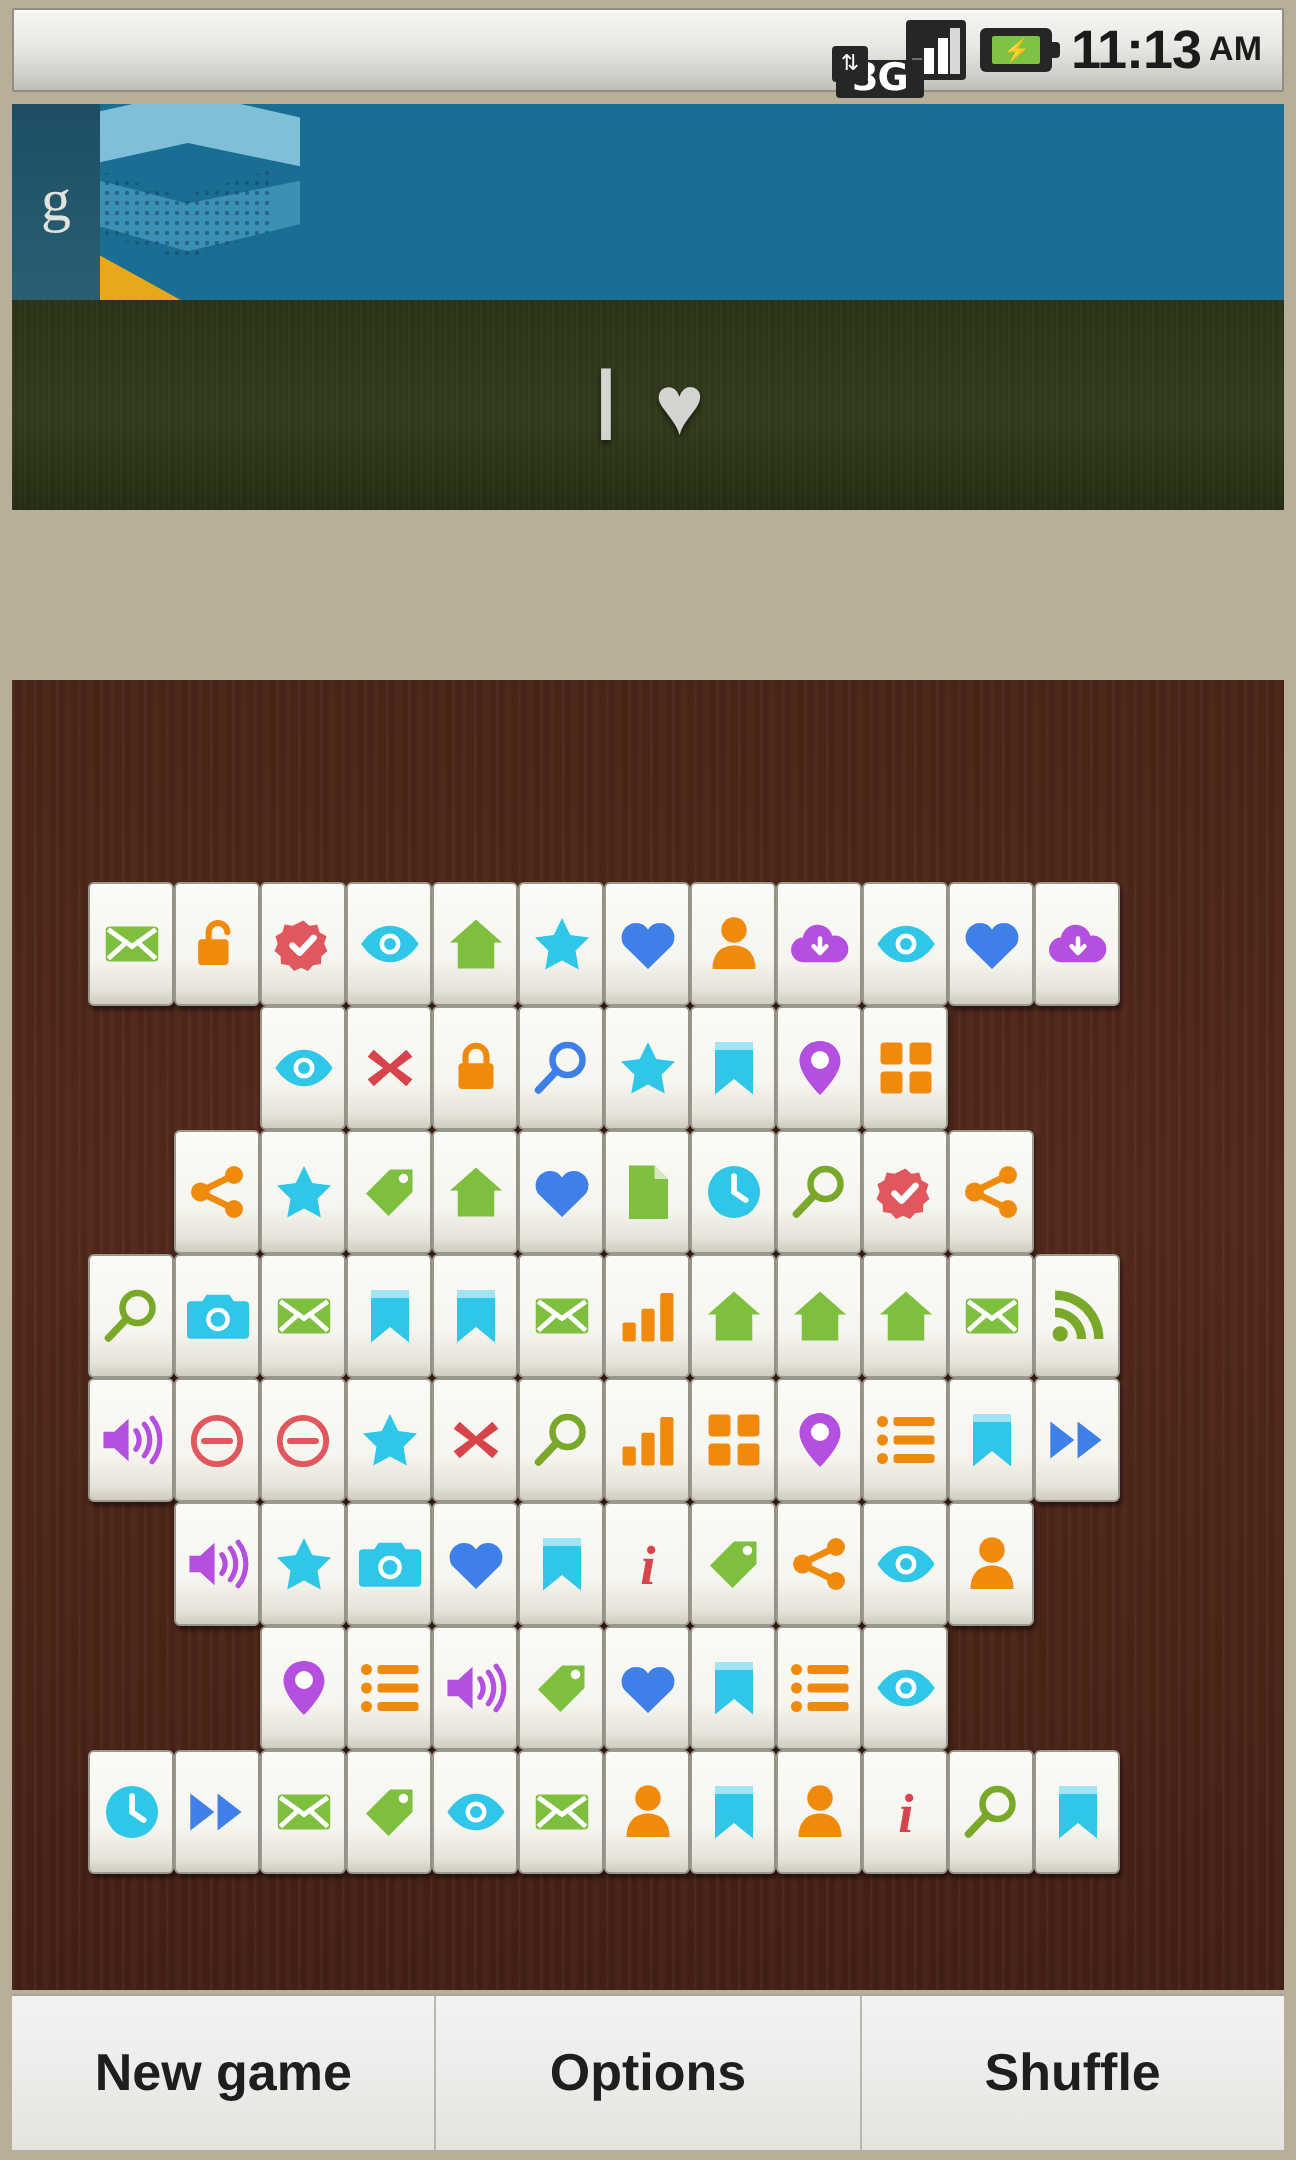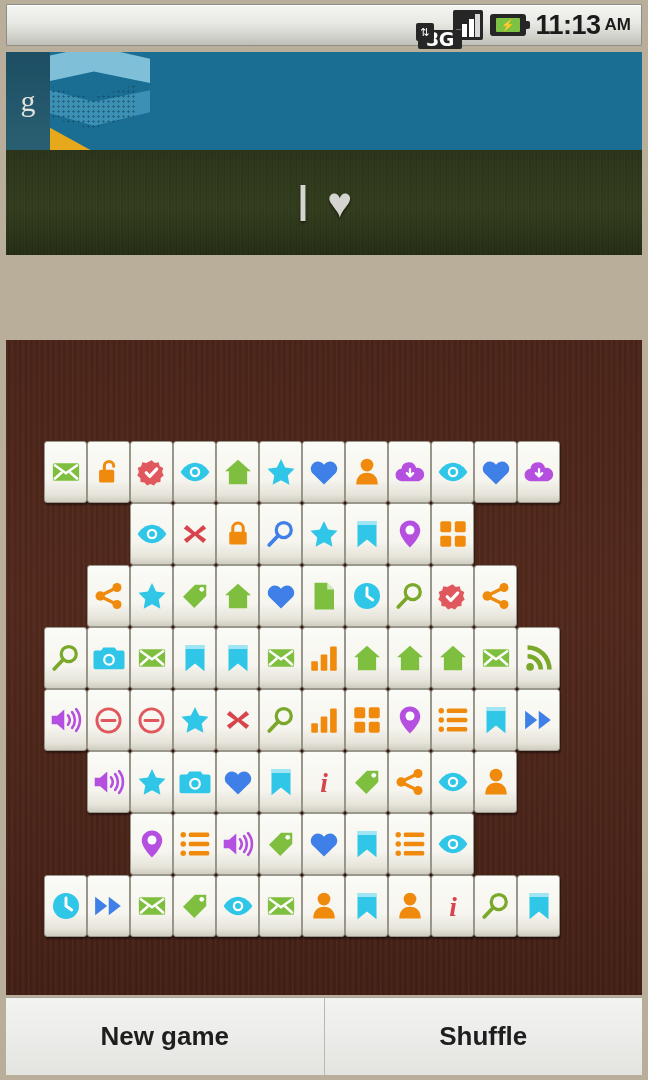--- a/index.html
+++ b/index.html
@@ -903,16 +903,17 @@
           <svg width="24" height="30" viewBox="0 0 18 24">
             <path d="M1.4 1.6h15.2v21L9 16.4 1.4 22.6Z" fill="#2fc6e8"></path>
             <rect x="1.4" y="1.6" width="15.2" height="3.2" fill="#fff" opacity=".55"></rect>
           </svg>
         </span>
       </div>
     </div>
 
   <div class="toolbar" id="toolbar">
       <div class="tb-btn">New game</div>
+      <div class="tb-btn">Options</div>
       <div class="tb-btn">Shuffle</div>
     </div>
 
 </div>
 
 </body></html>

